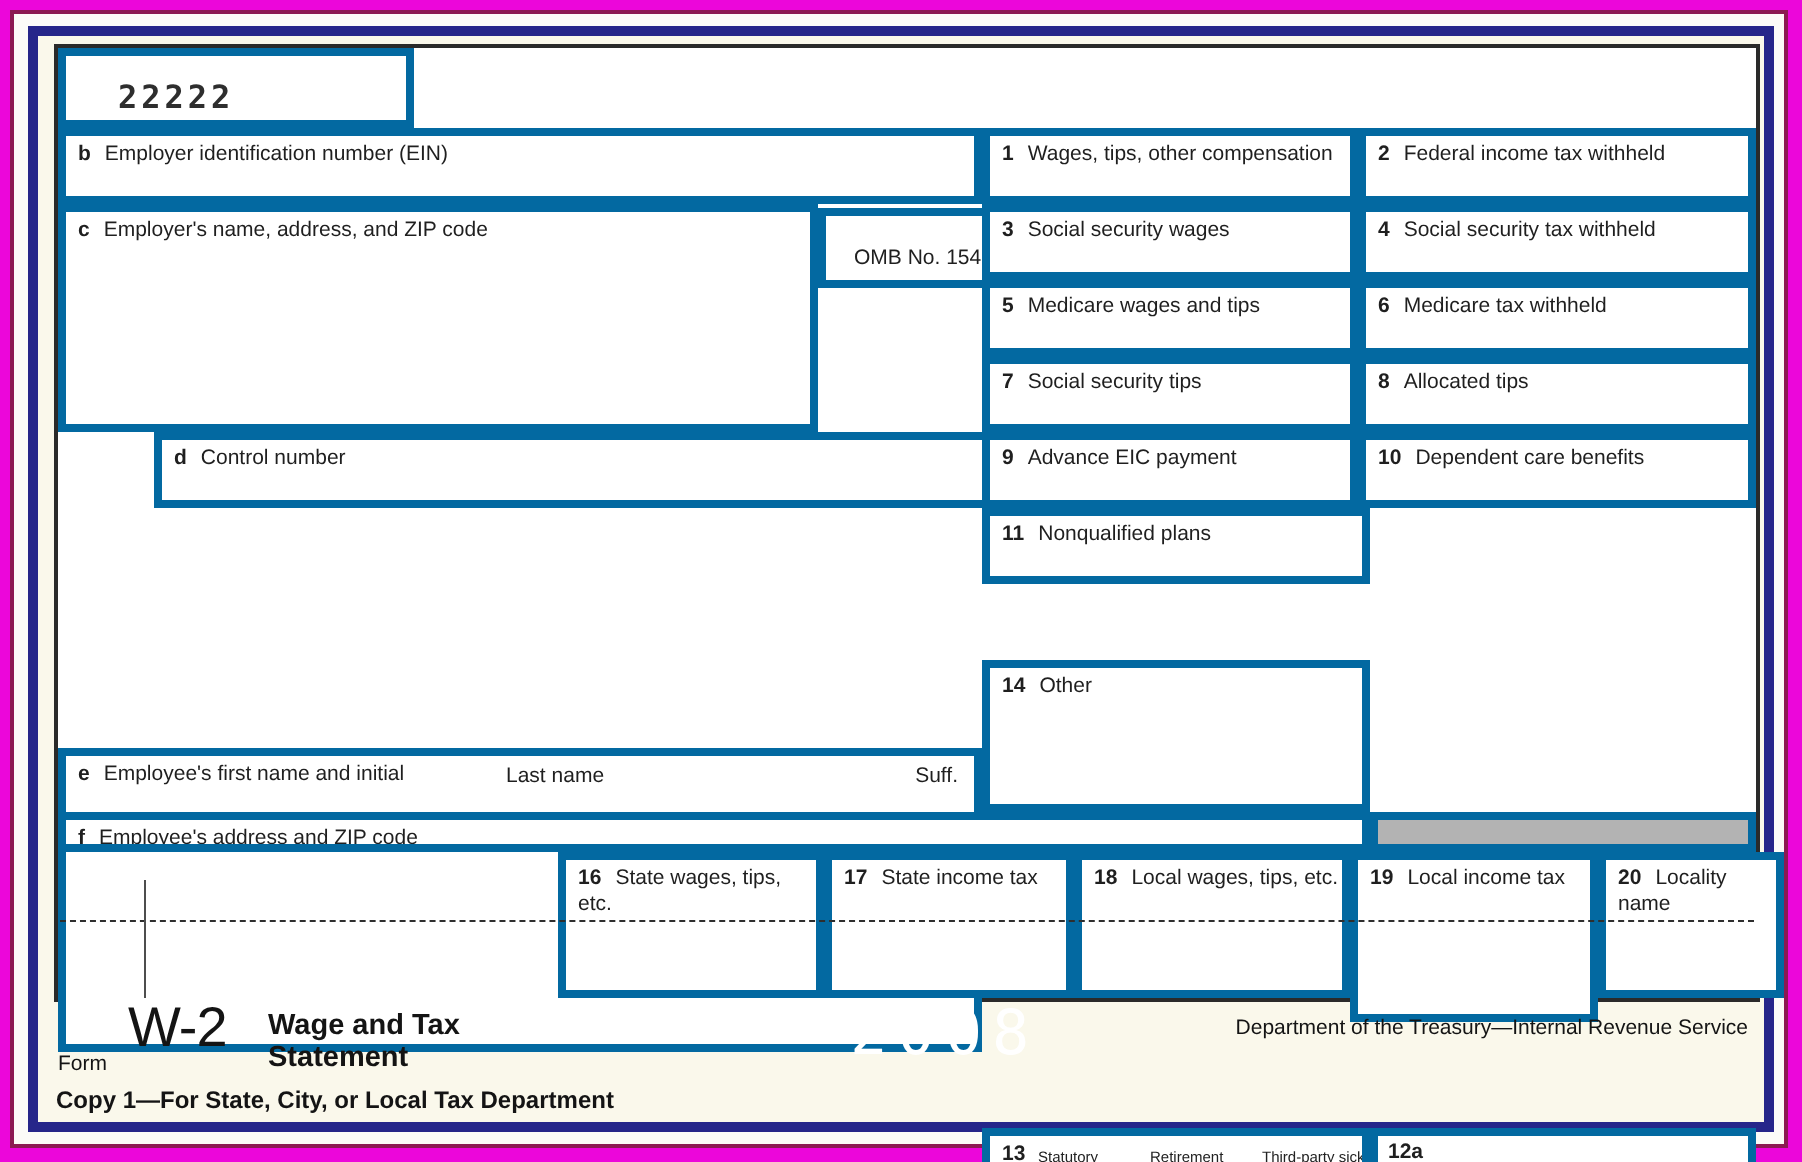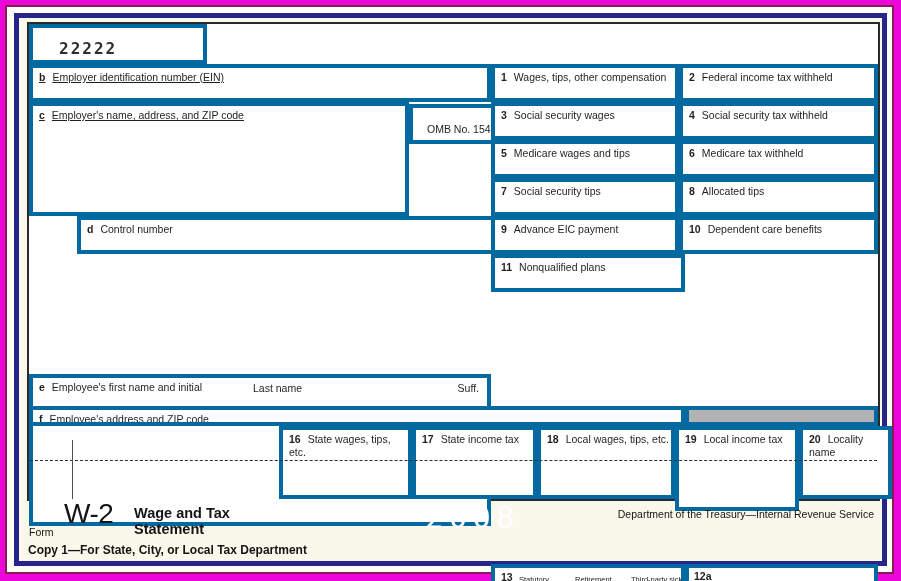--- a/index.html
+++ b/index.html
@@ -55,31 +55,31 @@
     <div class="cell rel" style="left:0;top:0;width:178px;height:40px;">
       <span class="ocr code-box-text">22222</span>
     </div>
     <div class="cell rel" style="left:178px;top:0;width:202px;height:40px;">
       <span class="alabel"><span class="num">a</span><span>Employee's social security number</span></span>
     </div>
     <div class="cell rel" style="left:380px;top:0;width:469px;height:40px;">
       <span class="omb">OMB No. 1545-0008</span>
     </div>
 
-    <div class="cell" style="left:0;top:40px;width:462px;height:38px;text-decoration:underline;">
+    <div class="cell" style="left:0;top:40px;width:462px;height:38px;">
       <span class="num">b</span><span>Employer identification number (EIN)</span>
     </div>
     <div class="cell" style="left:462px;top:40px;width:188px;height:38px;">
       <span class="num">1</span><span>Wages, tips, other compensation</span>
     </div>
     <div class="cell" style="left:650px;top:40px;width:199px;height:38px;">
       <span class="num">2</span><span>Federal income tax withheld</span>
     </div>
 
-    <div class="cell" style="left:0;top:78px;width:380px;height:114px;text-decoration:underline;">
+    <div class="cell" style="left:0;top:78px;width:380px;height:114px;">
       <span class="num">c</span><span>Employer's name, address, and ZIP code</span>
     </div>
     <div class="cell" style="left:462px;top:78px;width:188px;height:38px;">
       <span class="num">3</span><span>Social security wages</span>
     </div>
     <div class="cell" style="left:650px;top:78px;width:199px;height:38px;">
       <span class="num">4</span><span>Social security tax withheld</span>
     </div>
     <div class="cell" style="left:462px;top:116px;width:188px;height:38px;">
       <span class="num">5</span><span>Medicare wages and tips</span>
@@ -120,20 +120,23 @@
       </span>
       <span class="cb-group" style="left:80px;">
         <span class="cb-lbl">Retirement plan</span>
         
       </span>
       <span class="cb-group" style="left:136px;">
         <span class="cb-lbl">Third-party sick pay</span>
         
       </span>
     </div>
+    <div class="cell" style="left:462px;top:306px;width:194px;height:76px;">
+      <span class="num">14</span><span>Other</span>
+    </div>
 
     <div class="cell rel code-cell" style="left:656px;top:230px;width:193px;height:38px;">
       <span class="inpad" style="top:2px;left:5px;text-align:center;"><span class="num">12a</span></span>
 
       <span class="code-line"></span>
     </div>
 
     <div class="cell" style="left:0;top:382px;width:656px;height:20px;">
       <span class="num">f</span><span>Employee's address and ZIP code</span>
     </div>

